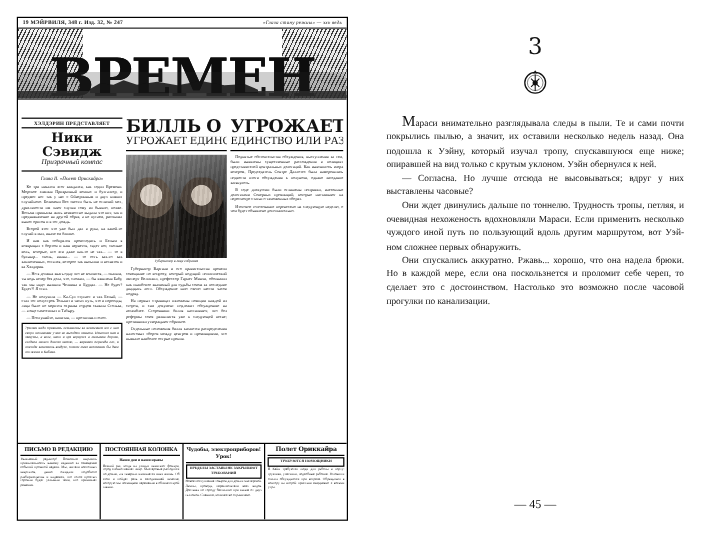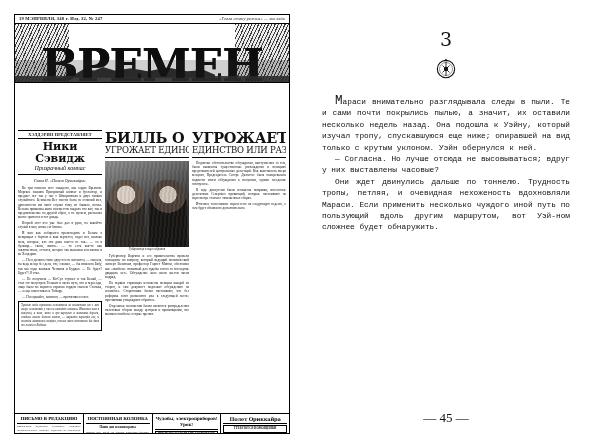--- a/index.html
+++ b/index.html
@@ -104,24 +104,23 @@
     content: "";
     position: absolute;
     left: 60px; bottom: 4px;
     width: 140px; height: 12px;
     background: #141414;
     clip-path: polygon(0 70%, 6% 30%, 14% 40%, 20% 10%, 28% 40%, 40% 20%, 52% 45%, 66% 15%, 80% 45%, 92% 35%, 100% 75%, 100% 100%, 0 100%);
   }
   .np-body {
     display: flex;
     gap: 3px;
-    padding: 3px 3px 0 3px;
+    padding: 15px 3px 0 3px;
     height: 286px;
     box-sizing: border-box;
-    margin-top: 44px;
   }
   .col {
     flex: 1;
     min-width: 0;
     text-align: justify;
     hyphens: auto;
   }
   .col-1 { flex: 0 0 84px; }
   .col-2 { flex: 0 0 84px; }
   .col-3 { flex: 1; }
@@ -277,34 +276,34 @@
     font-weight: normal;
     margin: 2px 0 6px;
   }
   .ornament {
     display: block;
     margin: 0 auto 14px;
     width: 26px;
     height: 26px;
   }
   .novel-text {
-    font-family: Liberation Mono, monospace;
+    font-family: Liberation Serif, serif;
     font-size: 7.8px;
     line-height: 11.4px;
     text-align: justify;
     hyphens: auto;
     flex: 1;
   }
   .novel-text p { margin: 0; text-indent: 13px; }
   .dropcap-p::first-letter {
     font-size: 12.6px;
   }
   .folio {
     text-align: center;
-    font-size: 13px;
+    font-size: 10px;
     font-family: "Liberation Serif", serif;
     padding-top: 6px;
   }
 </style>
 </head>
 <body>
 
 <div class="spread">
 
   <div class="page-left">
@@ -394,19 +393,20 @@
       <circle cx="30" cy="30" r="20" fill="none" stroke="#111" stroke-width="2.5"></circle>
       <circle cx="30" cy="30" r="15" fill="none" stroke="#111" stroke-width="1"></circle>
       <path d="M30 14 L30 46 M22 22 L38 38 M38 22 L22 38" stroke="#111" stroke-width="2" fill="none"></path>
       <circle cx="30" cy="30" r="5" fill="#111"></circle>
       <path d="M30 6 L34 12 L26 12 Z" fill="#111"></path>
     </svg>
 
     <div class="novel-text">
       <p class="dropcap-p">Мараси внимательно разглядывала следы в пыли. Те и сами почти покрылись пылью, а значит, их оставили несколько недель назад. Она подошла к Уэйну, который изучал тропу, спускавшуюся еще ниже; опиравшей на вид только с крутым уклоном. Уэйн обернулся к ней.</p>
       <p>— Согласна. Но лучше отсюда не высовываться; вдруг у них выставлены часовые?</p>
-      <p>Они ждет двинулись дальше по тоннелю. Трудность тропы, петляя, и очевидная нехоженость вдохновляли Мараси. Если применить несколько чуждого иной путь по пользующий вдоль другим маршрутом, вот Уэй-ном сложнее будет обнаружить.</p>
+      <p>Они ждет двинулись дальше по тоннелю. Трудность тропы, петляя, и очевидная нехоженость вдохновляли Мараси. Если применить несколько чуждого иной путь по пользующий вдоль другим маршрутом, вот Уэй-ном сложнее первых обнаружить.</p>
+      <p>Они спускались аккуратно. Ржавь... хорошо, что она надела брюки. Но в каждой мере, если она поскользнется и проломит себе череп, то сделает это с достоинством. Настолько это возможно после часовой прогулки по канализации.</p>
     </div>
 
     <div class="folio">— 45 —</div>
   </div>
 
 </div>
 
 </body></html>

